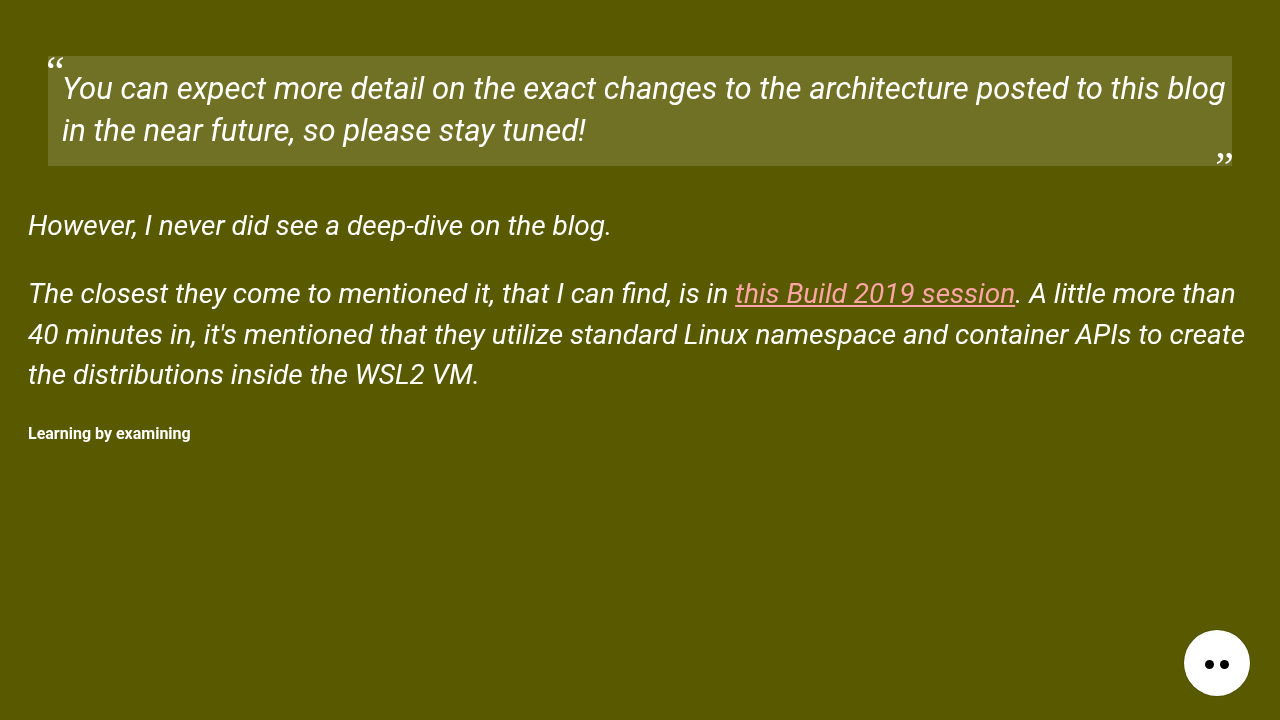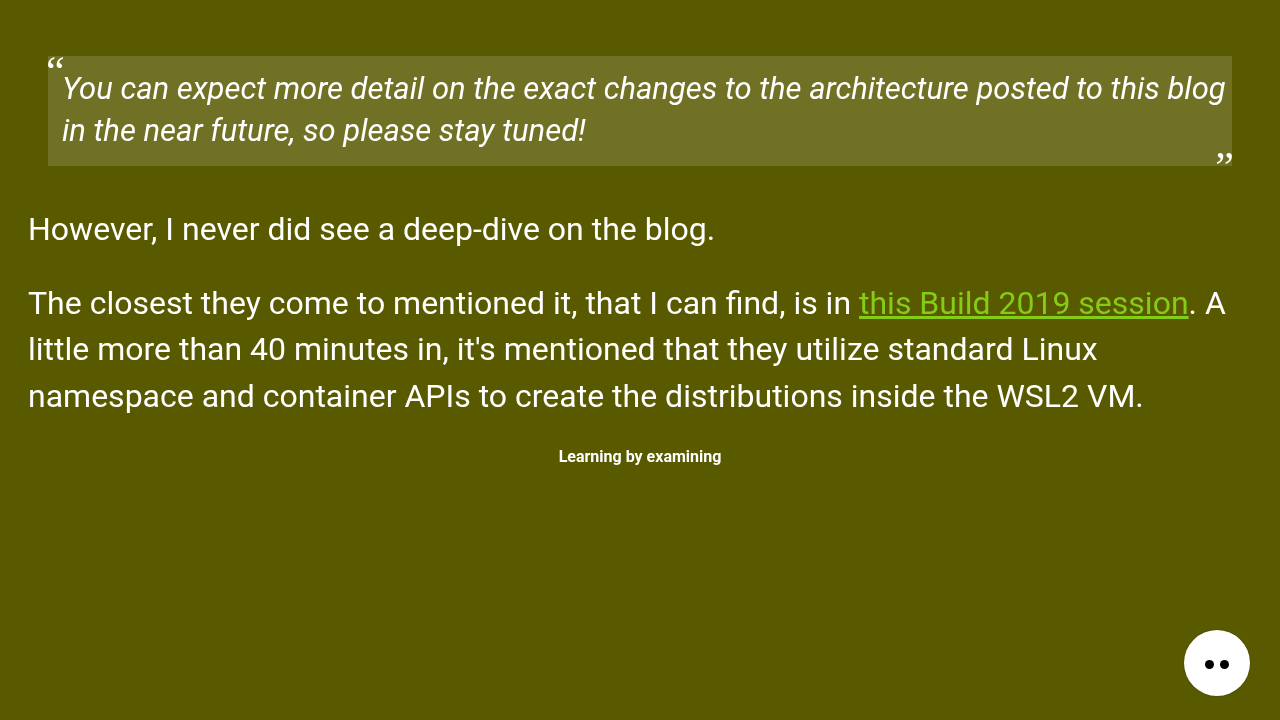--- a/index.html
+++ b/index.html
@@ -46,35 +46,35 @@
     padding: 12px 2px 14px 14px;
     margin-top: 18px;
   }
   .blockquote-text {
     font-style: italic;
     font-size: 31px;
     line-height: 1.35;
     color: #ffffff;
   }
   .para {
-    font-size: 32px;
+    font-size: 28px;
     line-height: 1.45;
     margin-bottom: 28px;
     color: #ffffff;
+    font-style: italic;
   }
   .subhead {
     font-size: 16px;
     font-weight: 700;
     margin-bottom: 31px;
     color: #ffffff;
-    text-align: center;
   }
   .link {
     text-decoration: underline;
-    color: #84cc16;
+    color: #fca5a5;
   }
   .avatar {
     position: absolute;
     bottom: 24px;
     right: 30px;
     width: 66px;
     height: 66px;
     background-color: #ffffff;
     border-radius: 50%;
     display: flex;

